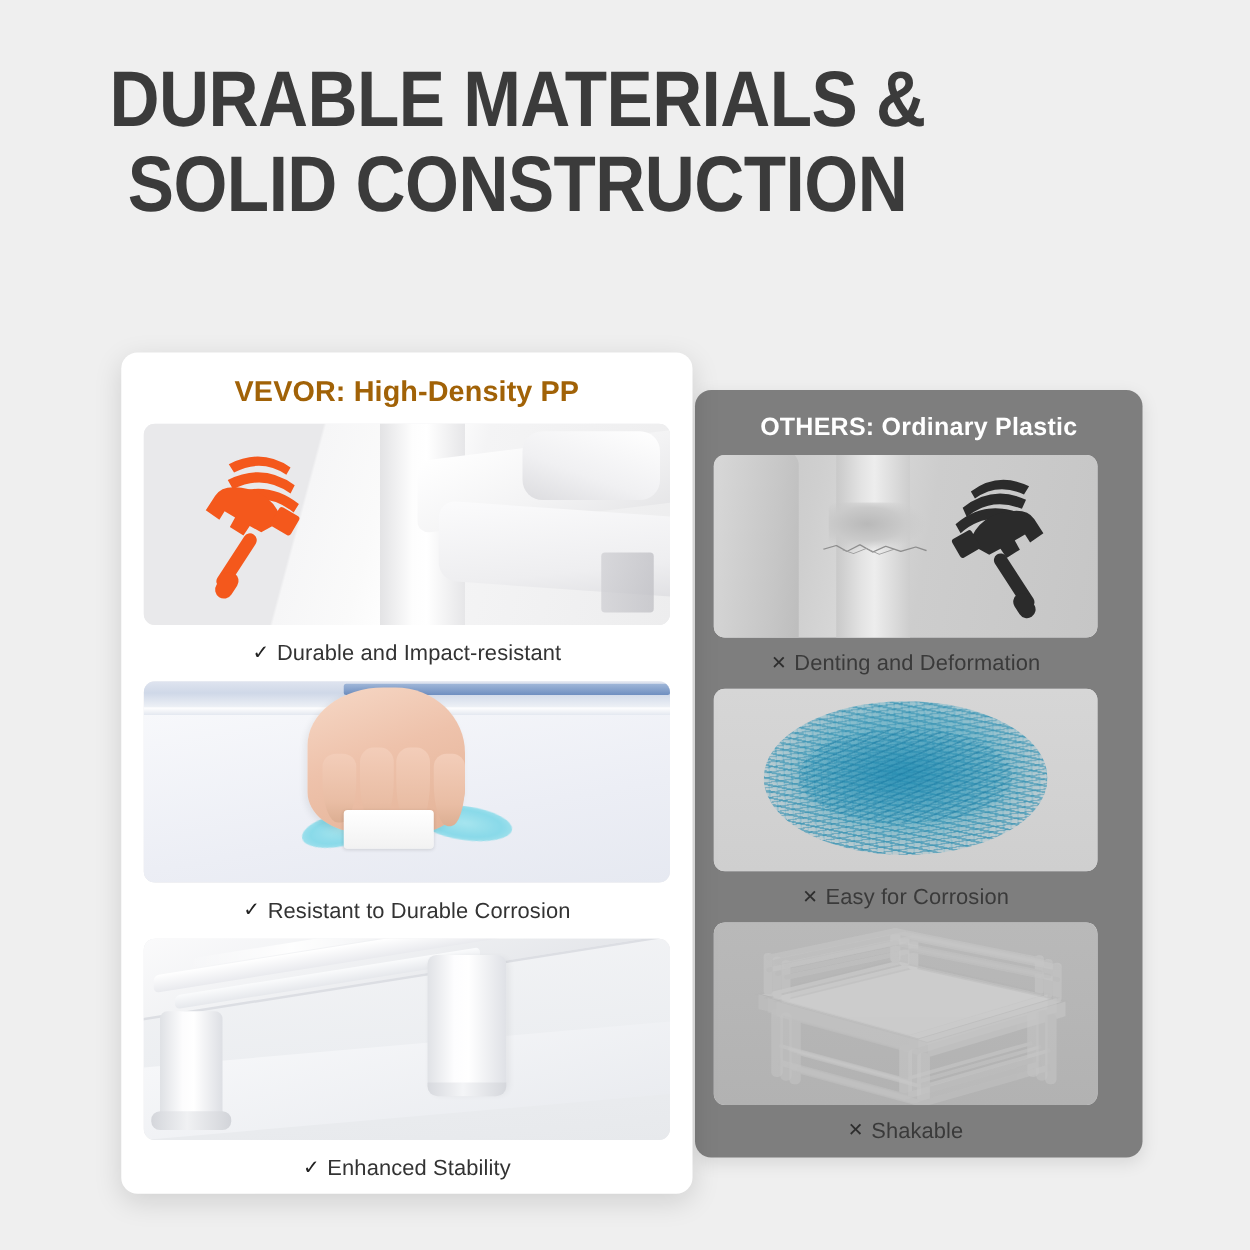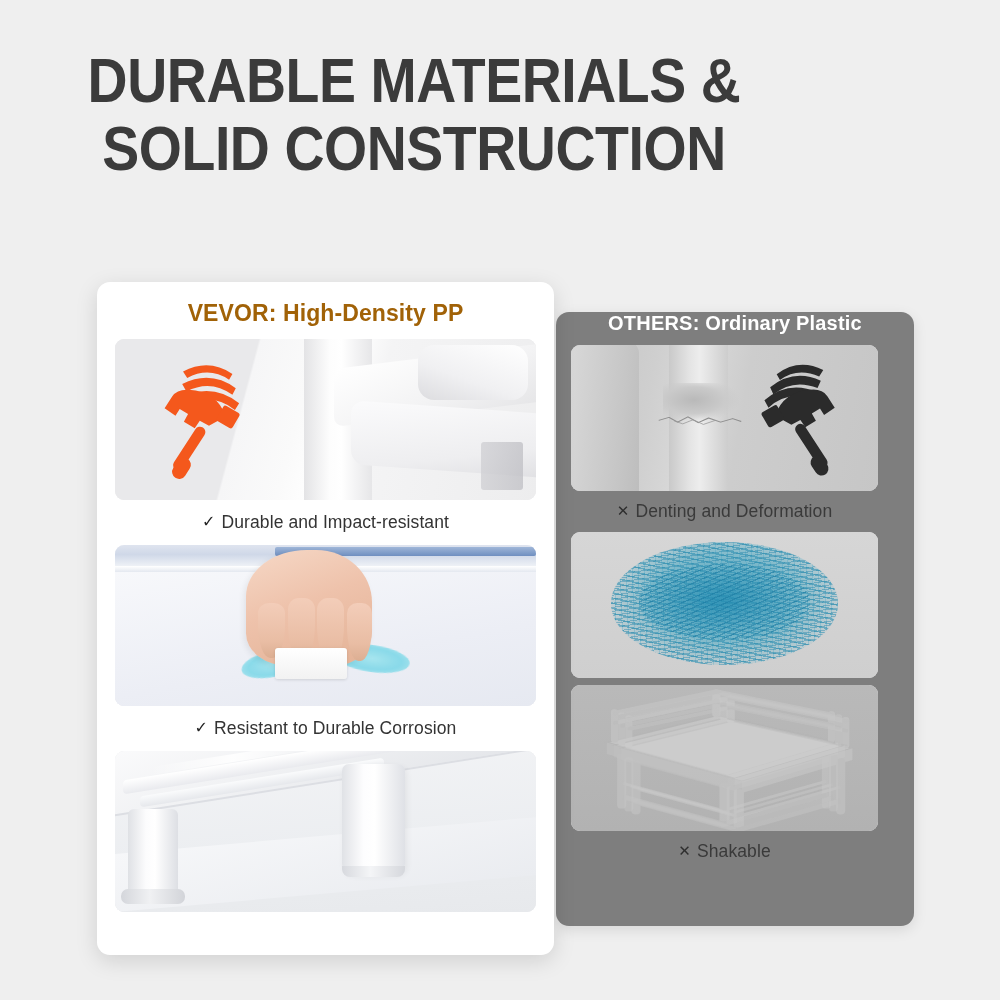--- a/index.html
+++ b/index.html
@@ -57,20 +57,21 @@
   .panel-others {
     position: absolute;
     left: 556px;  top: 312px;
     width: 358px; height: 614px;
     background: #7e7e7e;
     border-radius: 13px;
     z-index: 1;
     box-shadow: 0 4px 14px rgba(0,0,0,0.10);
   }
   .panel-others .panel-title {
+    margin-top: 19px;
     text-align: center;
     font-size: 20px;
     font-weight: bold;
     color: #ffffff;
     letter-spacing: 0.2px;
   }
 
   
   .panel-vevor {
     position: absolute;
@@ -372,20 +373,21 @@
         <div class="caption caption-o"><span class="mark mark-cross">✕</span><span>Denting and Deformation</span></div>
       </div>
 
       <div class="row">
         <div class="thumb thumb-o">
           <div class="ph-corr">
             <div class="blob"></div>
             <div class="blob2"></div>
           </div>
         </div>
+        <div class="caption caption-o"><span class="mark mark-cross">✕</span><span>Easy for Corrosion</span></div>
       </div>
 
       <div class="row">
         <div class="thumb thumb-o">
           <div class="ph-shake">
             <div class="cartghost">
               <svg viewBox="0 0 300 150" preserveAspectRatio="none">
                 <defs>
                   <g id="cartShape">
                     <path d="M42 62 L150 34 L268 62 L160 96 Z" fill="#cfcfcf" stroke="#b5b5b5" stroke-width="1.5"></path>
@@ -480,18 +482,19 @@
           <div class="ph-legs">
             <div class="shelf"></div>
             <div class="rail"></div>
             <div class="rail2"></div>
             <div class="gloss"></div>
             <div class="deck"></div>
             <div class="legA"></div>
             <div class="legB"></div>
           </div>
         </div>
+        <div class="caption caption-v"><span class="mark mark-check">✓</span><span>Enhanced Stability</span></div>
       </div>
 
     </div>
   </div>
 
 </div>
 
 </body></html>

